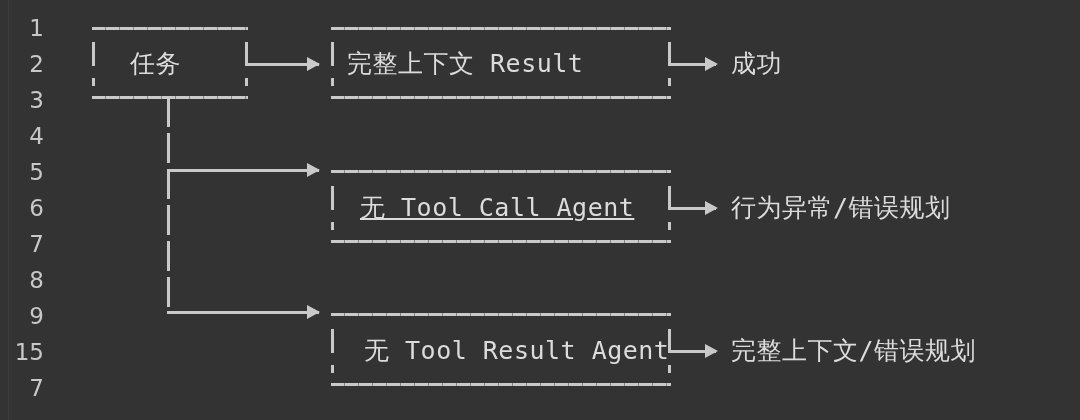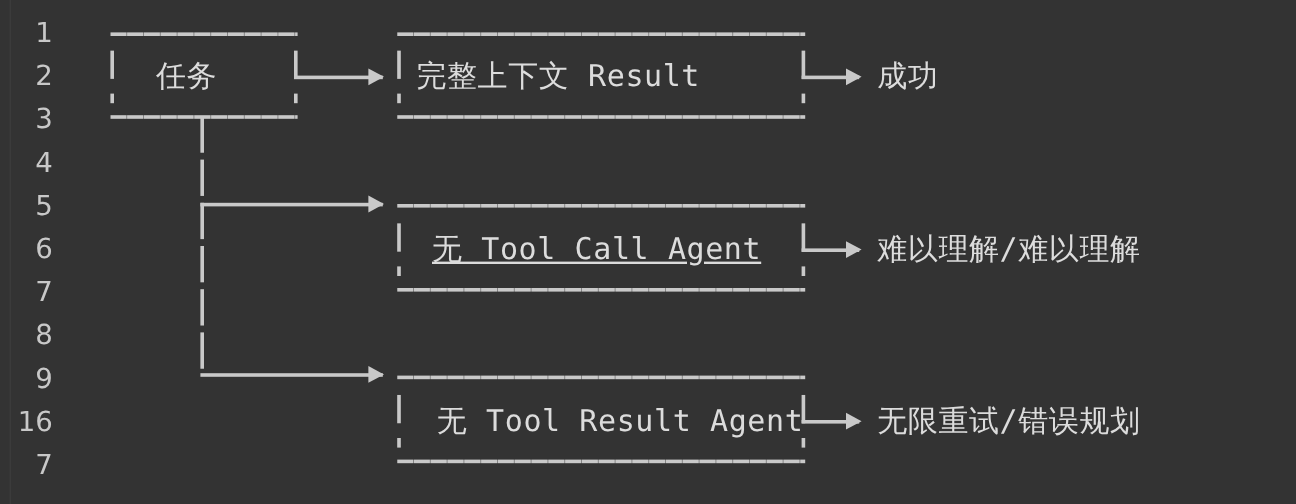--- a/index.html
+++ b/index.html
@@ -127,21 +127,21 @@
   <div id="gutter">
     <div class="gutter-line" style="top:10px;">1</div>
     <div class="gutter-line" style="top:46px;">2</div>
     <div class="gutter-line" style="top:82px;">3</div>
     <div class="gutter-line" style="top:118px;">4</div>
     <div class="gutter-line" style="top:154px;">5</div>
     <div class="gutter-line" style="top:190px;">6</div>
     <div class="gutter-line" style="top:226px;">7</div>
     <div class="gutter-line" style="top:262px;">8</div>
     <div class="gutter-line" style="top:298px;">9</div>
-    <div class="gutter-line" style="top:334px;">16</div>
+    <div class="gutter-line" style="top:334px;">15</div>
     <div class="gutter-line" style="top:370px;">7</div>
   </div>
 
   <div id="canvas">
 
     <div>
 
       <div class="h-dash" style="left:92px; top:27px; width:156px;"></div>
 
       <div class="h-dash" style="left:92px; top:96px; width:156px;"></div>
@@ -189,29 +189,29 @@
       <div class="h-dash" style="left:331px; top:170px; width:340px;"></div>
       <div class="h-dash" style="left:331px; top:240px; width:340px;"></div>
       <div class="v-gapped" style="left:331px; top:186px; height:44px;"></div>
       <div class="v-gapped" style="left:668px; top:186px; height:44px;"></div>
       <div class="node-label" style="left:360px; top:190px;text-decoration:underline;">无 Tool Call Agent</div>
     </div>
     <div>
       <div class="h-solid" style="left:668px; top:207px; width:48px;"></div>
       <div class="arrow-head" style="left:705px; top:201px;"></div>
     </div>
-    <div class="outcome-label" style="left:731px; top:190px;">难以理解/难以理解</div>
+    <div class="outcome-label" style="left:731px; top:190px;">行为异常/错误规划</div>
 
     <div>
       <div class="h-dash" style="left:331px; top:313px; width:340px;"></div>
       <div class="h-dash" style="left:331px; top:383px; width:340px;"></div>
       <div class="v-gapped" style="left:331px; top:329px; height:44px;"></div>
       <div class="v-gapped" style="left:668px; top:329px; height:44px;"></div>
       <div class="node-label" style="left:364px; top:333px;">无 Tool Result Agent</div>
     </div>
     <div>
       <div class="h-solid" style="left:668px; top:350px; width:48px;"></div>
       <div class="arrow-head" style="left:705px; top:344px;"></div>
     </div>
-    <div class="outcome-label" style="left:731px; top:333px;">无限重试/错误规划</div>
+    <div class="outcome-label" style="left:731px; top:333px;">完整上下文/错误规划</div>
 
   </div>
 </div>
 
 </body></html>

